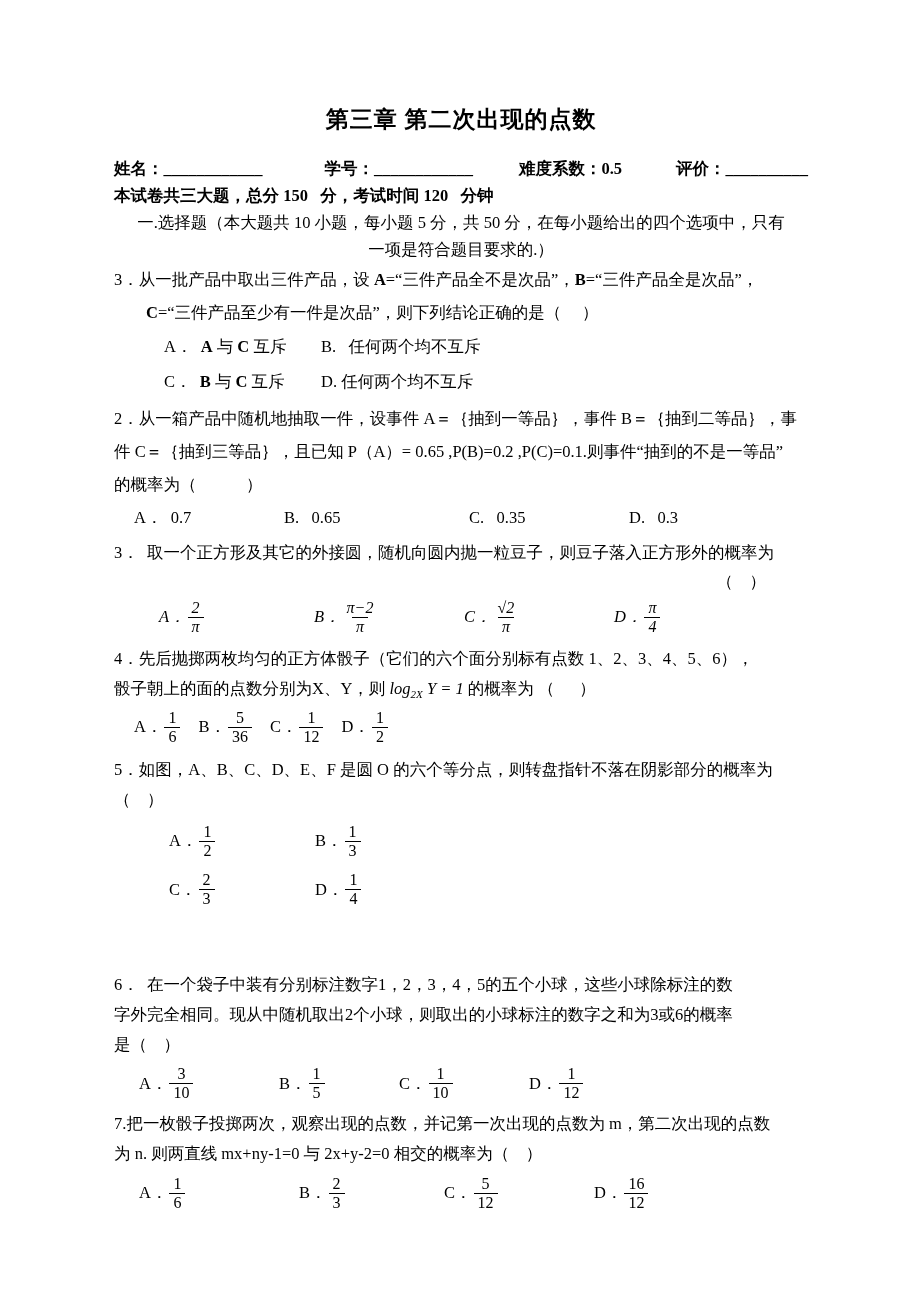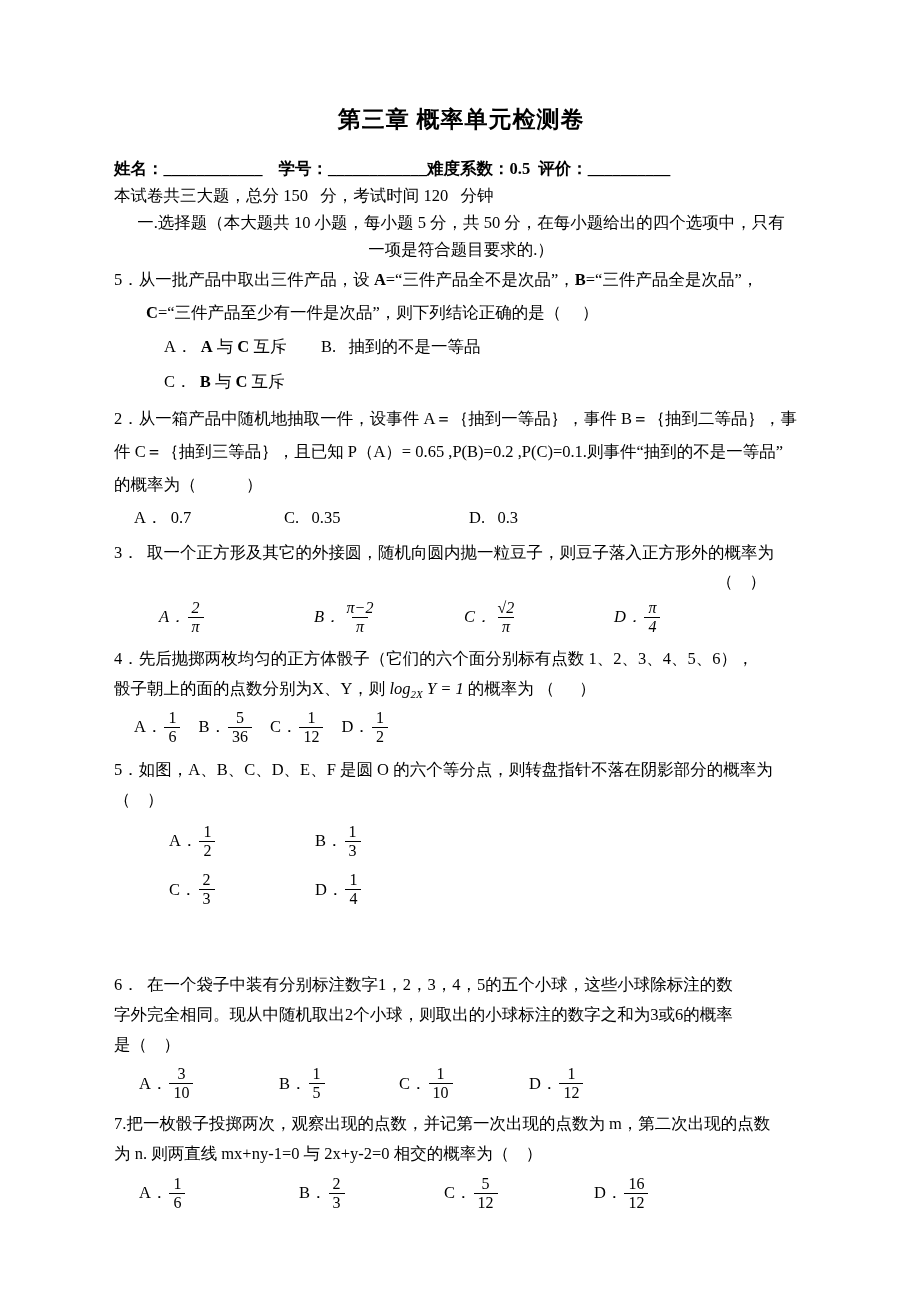--- a/index.html
+++ b/index.html
@@ -5,25 +5,25 @@
   html, body { margin: 0; padding: 0; }
   body {
     width: 920px; height: 1302px; overflow: hidden;
     background: #ffffff; color: #000;
     font-family: "Liberation Serif", "DejaVu Serif", serif;
     font-size: 16.5px;
   }
   .page { padding: 104px 112px 0 114px; }
   .title { font-size: 23px; font-weight: 700; text-align: center; margin-bottom: 20px; letter-spacing: 1px; }
   .line { white-space: pre-wrap; }
-  .meta-row { font-weight: 700; display: flex; line-height: 27px; white-space: pre; }
+  .meta-row { font-weight: 700; display: flex; line-height: 27px; white-space: pre; justify-content: space-between; }
   .meta-id   { margin-left: 16px; }
   .meta-diff { }
   .meta-eval { margin-left: 8px; }
-  .summary { font-weight: 400; line-height: 27px; white-space: pre-wrap; }
+  .summary { font-weight: 700; line-height: 27px; white-space: pre-wrap; }
   .section-title { font-weight: 400; text-align: center; }
   .section-title .line { line-height: 27px; }
   .lh30 { line-height: 30px; }
   .lh33 { line-height: 33px; }
   .indent1 { padding-left: 32px; }
   .question { margin-bottom: 3px; }
   .opts { display: flex; align-items: center; }
   .opt { display: inline-flex; align-items: center; white-space: pre; }
   .opt-label { white-space: pre; }
   .q1-opts { padding-left: 50px; line-height: 35px; }
@@ -56,54 +56,56 @@
   .seg-b { font-weight: 700; }
   .seg-i { font-style: italic; }
   sub { font-size: 11px; line-height: 1; }
   .q-gap { height: 50px; }
 </style>
 </head>
 <body>
 
 <div class="page">
 
-  <div class="title">第三章 概率单元检测卷</div>
+  <div class="title">第三章 第二次出现的点数</div>
 
   <div class="meta-row">
     <span class="meta-name">姓名：____________</span>
     <span class="meta-id">学号：____________</span>
     <span class="meta-diff">难度系数：0.5</span>
     <span class="meta-eval">评价：__________</span>
   </div>
 
   <div class="summary">本试卷共三大题，总分 150   分，考试时间 120   分钟</div>
 
   <div class="section-title">
     <div class="line">一.选择题（本大题共 10 小题，每小题 5 分，共 50 分，在每小题给出的四个选项中，只有</div>
     <div class="line">一项是符合题目要求的.）</div>
   </div>
 
   <div class="question">
-    <div class="line lh33"><span>5．从一批产品中取出三件产品，设 </span><span class="seg-b">A</span><span>=“三件产品全不是次品”，</span><span class="seg-b">B</span><span>=“三件产品全是次品”，</span></div>
+    <div class="line lh33"><span>3．从一批产品中取出三件产品，设 </span><span class="seg-b">A</span><span>=“三件产品全不是次品”，</span><span class="seg-b">B</span><span>=“三件产品全是次品”，</span></div>
     <div class="line lh33 indent1"><span class="seg-b">C</span><span>=“三件产品至少有一件是次品”，则下列结论正确的是（     ）</span></div>
     <div class="opts q1-opts">
       <span class="opt"><span>A．  </span><span class="seg-b">A</span><span> 与 </span><span class="seg-b">C</span><span> 互斥</span></span>
-      <span class="opt"><span>B.   抽到的不是一等品</span></span>
+      <span class="opt"><span>B.   任何两个均不互斥</span></span>
     </div>
     <div class="opts q1-opts">
       <span class="opt"><span>C．  </span><span class="seg-b">B</span><span> 与 </span><span class="seg-b">C</span><span> 互斥</span></span>
+      <span class="opt"><span>D. 任何两个均不互斥</span></span>
     </div>
   </div>
 
   <div class="question">
     <div class="line lh33">2．从一箱产品中随机地抽取一件，设事件 A＝｛抽到一等品｝，事件 B＝｛抽到二等品｝，事</div>
     <div class="line lh33">件 C＝｛抽到三等品｝，且已知 P（A）= 0.65 ,P(B)=0.2 ,P(C)=0.1.则事件“抽到的不是一等品”</div>
     <div class="line lh33">的概率为（            ）</div>
     <div class="opts q2-opts">
       <span class="opt">A．  0.7</span>
+      <span class="opt">B.   0.65</span>
       <span class="opt">C.   0.35</span>
       <span class="opt">D.   0.3</span>
     </div>
   </div>
 
   <div class="question">
     <div class="line lh30">3．  取一个正方形及其它的外接圆，随机向圆内抛一粒豆子，则豆子落入正方形外的概率为</div>
     <div class="paren-right">（    ）</div>
     <div class="opts q3-opts">
       <span class="opt"><span class="opt-label italic">A．</span><span class="frac italic"><span class="num">2</span><span class="den">π</span></span></span>

